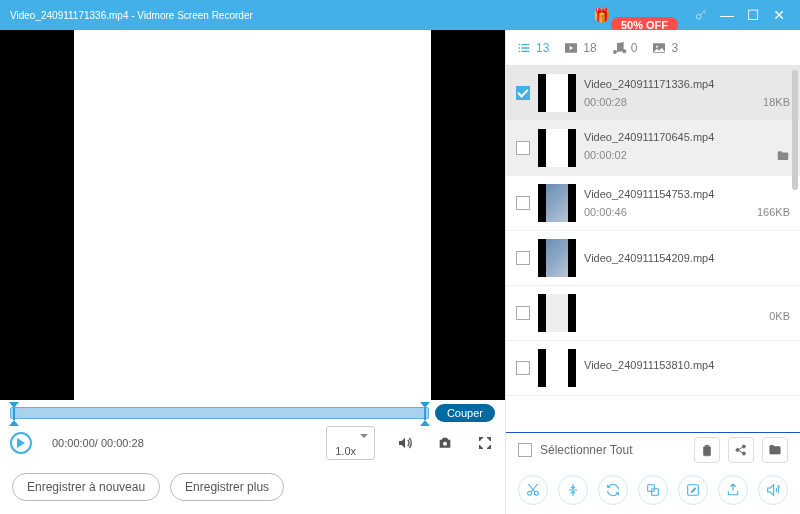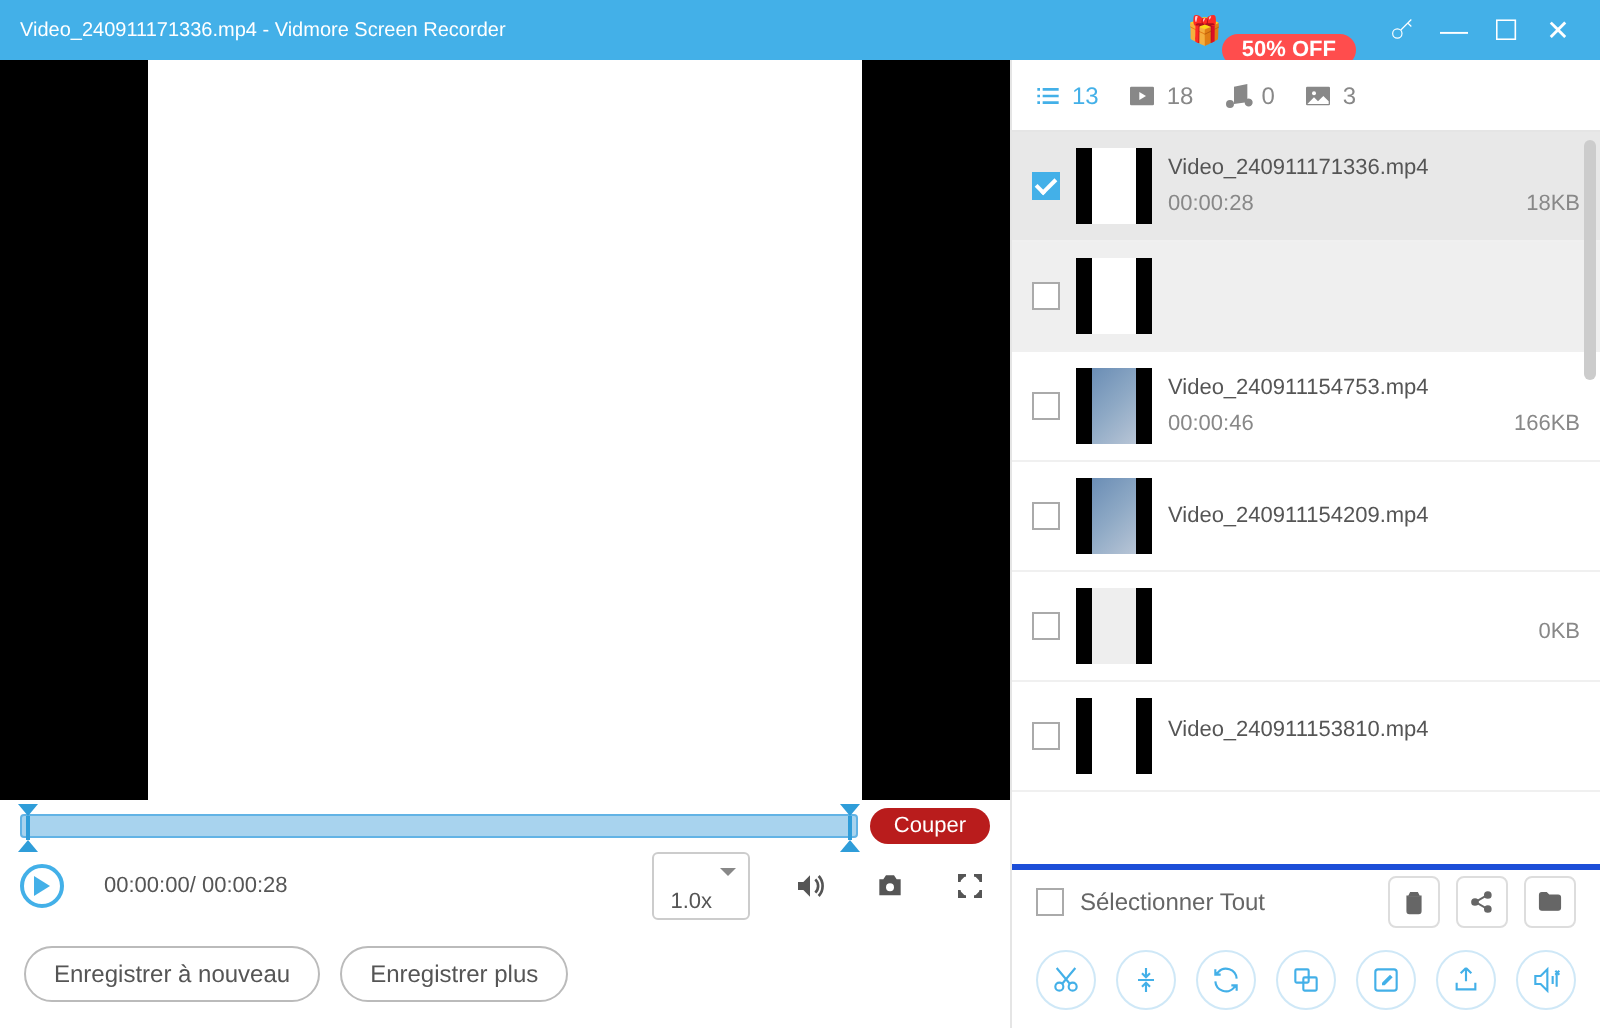--- a/index.html
+++ b/index.html
@@ -27,21 +27,21 @@
 
 .timeline-row { height: 26px; display: flex; align-items: center; padding: 0 10px; gap: 6px; }
 .timeline { flex: 1; height: 12px; background: #a8d3ee; border: 1px solid #62b3e5; position: relative; border-radius: 2px; }
 .handle { position: absolute; top: -6px; width: 10px; height: 24px; display: flex; flex-direction: column; justify-content: space-between; align-items: center; }
 .handle::before, .handle::after { content: ""; width: 0; height: 0; border-left: 5px solid transparent; border-right: 5px solid transparent; }
 .handle::before { border-top: 6px solid #2f9dd9; }
 .handle::after { border-bottom: 6px solid #2f9dd9; }
 .handle .bar { width: 2px; flex: 1; background: #2f9dd9; }
 .h-start { left: -2px; }
 .h-end { right: -2px; }
-.cut-btn { background: #b91c1c; color: #fff; border: none; border-radius: 10px; padding: 3px 12px; font-size: 11px; cursor: pointer; }
+.cut-btn { background: #0369a1; color: #fff; border: none; border-radius: 10px; padding: 3px 12px; font-size: 11px; cursor: pointer; }
 
 
 .controls { height: 34px; display: flex; align-items: center; padding: 0 10px; gap: 20px; }
 .play-btn { width: 22px; height: 22px; border-radius: 50%; border: 2px solid #43b0e8; display: flex; align-items: center; justify-content: center; cursor: pointer; }
 .play-btn svg { width: 10px; height: 10px; fill: #43b0e8; }
 .timecode { font-size: 11px; color: #555; }
 .spacer { flex: 1; }
 .speed-sel { border: 1px solid #ccc; border-radius: 3px; padding: 18px 18px 2px 8px; font-size: 11px; color: #555; position: relative; cursor: pointer; }
 .speed-sel::after { content: ""; position: absolute; right: 6px; top: 7px; border-left: 4px solid transparent; border-right: 4px solid transparent; border-top: 4px solid #888; }
 .ctrl-ico { width: 20px; height: 20px; display: flex; align-items: center; justify-content: center; cursor: pointer; }
@@ -69,21 +69,21 @@
 .thumb .mid { flex: 1; background: #fff; }
 .thumb.img .mid { background: linear-gradient(135deg,#6a8db5,#8ea9c5,#b8c5d6); }
 .thumb.snap .mid { background: #eee; }
 .file-info { flex: 1; min-width: 0; }
 .file-name { font-size: 11px; color: #555; white-space: nowrap; overflow: hidden; text-overflow: ellipsis; }
 .file-meta { display: flex; justify-content: space-between; font-size: 11px; color: #888; margin-top: 6px; }
 .folder-ico svg { width: 14px; height: 14px; fill: #888; }
 .scrollbar { position: absolute; right: 2px; top: 4px; width: 6px; height: 120px; background: #ccc; border-radius: 3px; }
 
 
-.sel-all-row { height: 34px; display: flex; align-items: center; padding: 0 12px; gap: 8px; border-top: 3px solid #1d4ed8; }
+.sel-all-row { height: 34px; display: flex; align-items: center; padding: 0 12px; gap: 8px; border-top: 1px solid #1d4ed8; }
 .sq-btn { width: 26px; height: 26px; border: 1px solid #ddd; border-radius: 4px; display: flex; align-items: center; justify-content: center; cursor: pointer; }
 .sq-btn svg { width: 14px; height: 14px; fill: #666; stroke: #666; }
 
 .tool-row { height: 48px; display: flex; align-items: center; justify-content: flex-end; padding: 0 12px; gap: 10px; }
 .tool-btn { width: 30px; height: 30px; border: 1px solid #cfe8f7; border-radius: 50%; display: flex; align-items: center; justify-content: center; cursor: pointer; }
 .tool-btn svg { width: 16px; height: 16px; fill: none; stroke: #43b0e8; stroke-width: 1.6; }
 </style>
 </head>
 <body>
 
@@ -211,20 +211,29 @@
               </div>
             </div>
           </div>
           <div class="file-item sel2">
             <div class="chk"></div>
             <div class="thumb">
               <div class="bl"></div>
               <div class="mid"></div>
               <div class="br"></div>
             </div>
+            <div class="file-info">
+              <div class="file-name">Video_240911170645.mp4</div>
+              <div class="file-meta">
+                <span>00:00:02</span>
+                <span class="folder-ico"><svg viewBox="0 0 24 24">
+                    <path d="M3 6a2 2 0 012-2h4l2 2h8a2 2 0 012 2v9a2 2 0 01-2 2H5a2 2 0 01-2-2V6z"></path>
+                  </svg></span>
+              </div>
+            </div>
           </div>
           <div class="file-item">
             <div class="chk"></div>
             <div class="thumb img">
               <div class="bl"></div>
               <div class="mid"></div>
               <div class="br"></div>
             </div>
             <div class="file-info">
               <div class="file-name">Video_240911154753.mp4</div>

